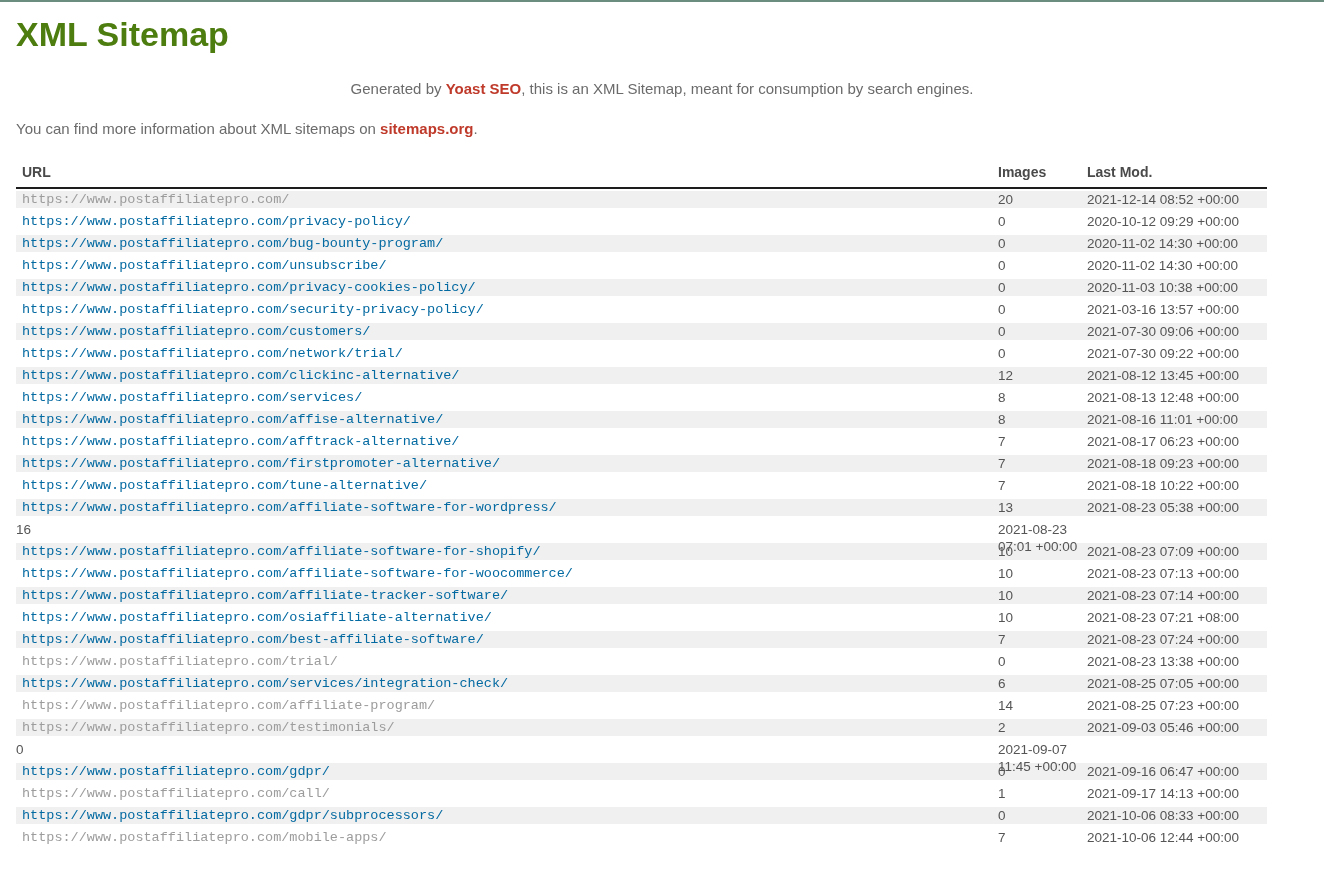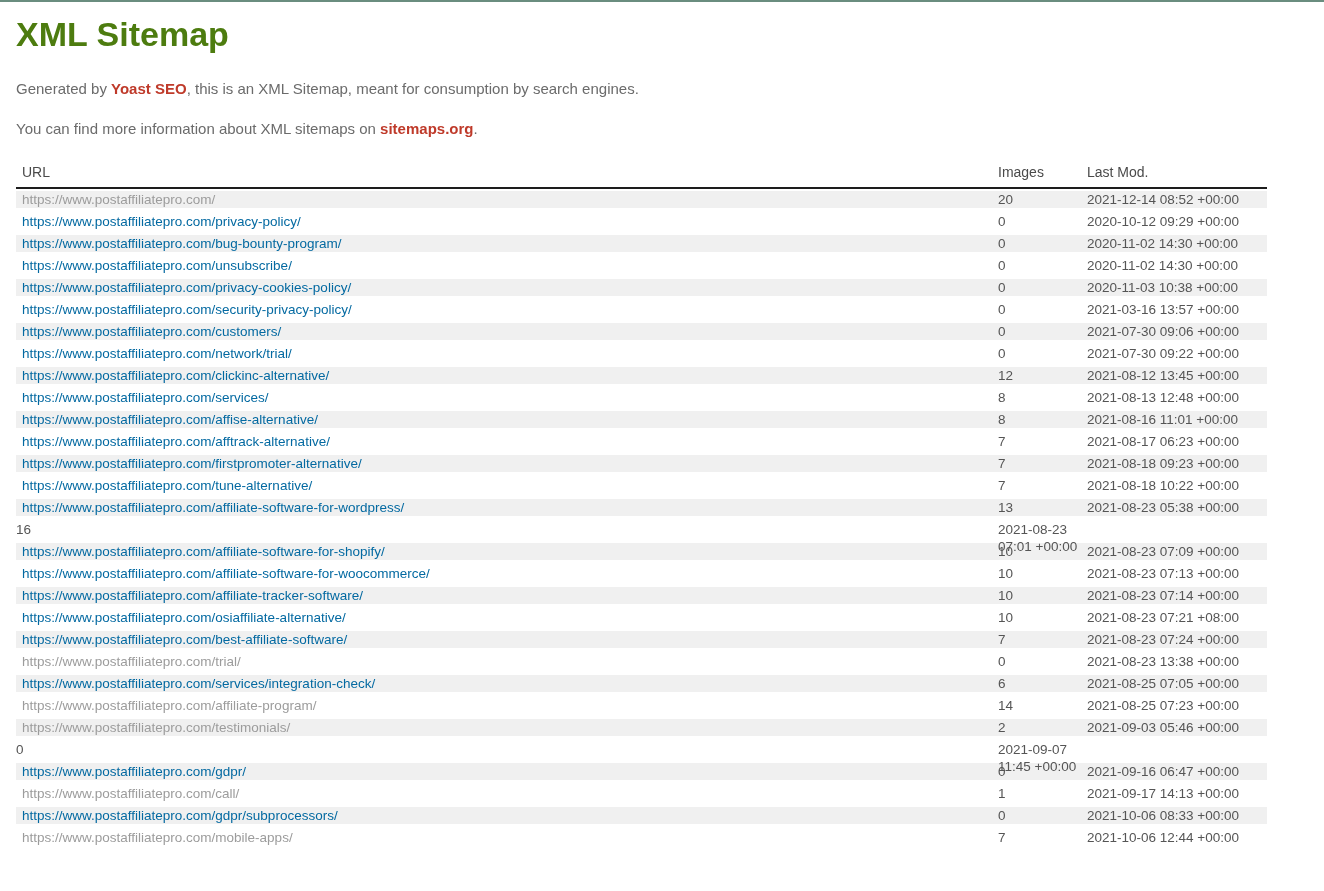--- a/index.html
+++ b/index.html
@@ -22,58 +22,58 @@
     font-weight: bold;
     color: #4d7c0f;
   }
   p.intro {
     margin: 0;
     padding: 0;
     font-size: 15px;
     color: #6b6b6b;
     line-height: 17px;
   }
-  #p1 { margin-top: 26px; }
+  #p1 { margin-top: 26px; text-align: center; }
   #p2 { margin-top: 23px; }
   #p3 { margin-top: 24px; }
   a.red-link {
     color: #bf3a2a;
     font-weight: bold;
     text-decoration: none;
     cursor: pointer;
   }
 
   .sitemap-table {
     margin-top: 27px;
     width: 1251px;
   }
   .thead {
     display: grid;
     grid-template-columns: 982px 89px 1fr;
     font-size: 14px;
-    font-weight: normal;
+    font-weight: bold;
     color: #4a4a4a;
     padding-bottom: 7px;
     border-bottom: 2px solid #1d1d1d;
   }
   .thead .cell-url { padding-left: 6px; }
 
   .tbody { margin-top: 2px; }
   .trow {
     display: grid;
     grid-template-columns: 982px 89px 1fr;
     height: 17px;
     line-height: 17px;
     margin-bottom: 5px;
     font-size: 13.5px;
     color: #555555;
     background: transparent;
   }
   .trow.odd { background: #f0f0f0; }
-  .trow .cell-url { padding-left: 6px; overflow: hidden; white-space: nowrap; }
+  .trow .cell-url { padding-left: 6px; overflow: hidden; white-space: nowrap; font-family: Liberation Mono, monospace; }
   a.url-link {
     color: #0369a1;
     text-decoration: none;
     cursor: pointer;
   }
   a.url-link.visited { color: #9c9c9c; }
 </style>
 </head>
 <body>
 

